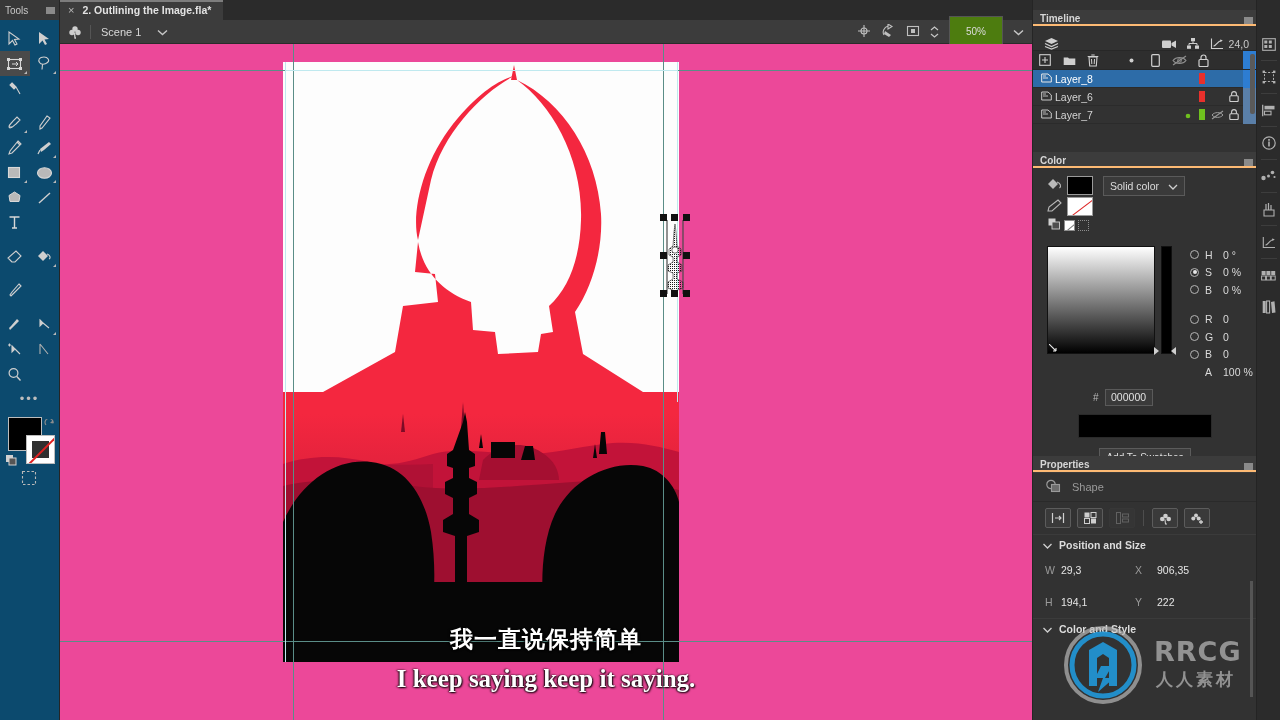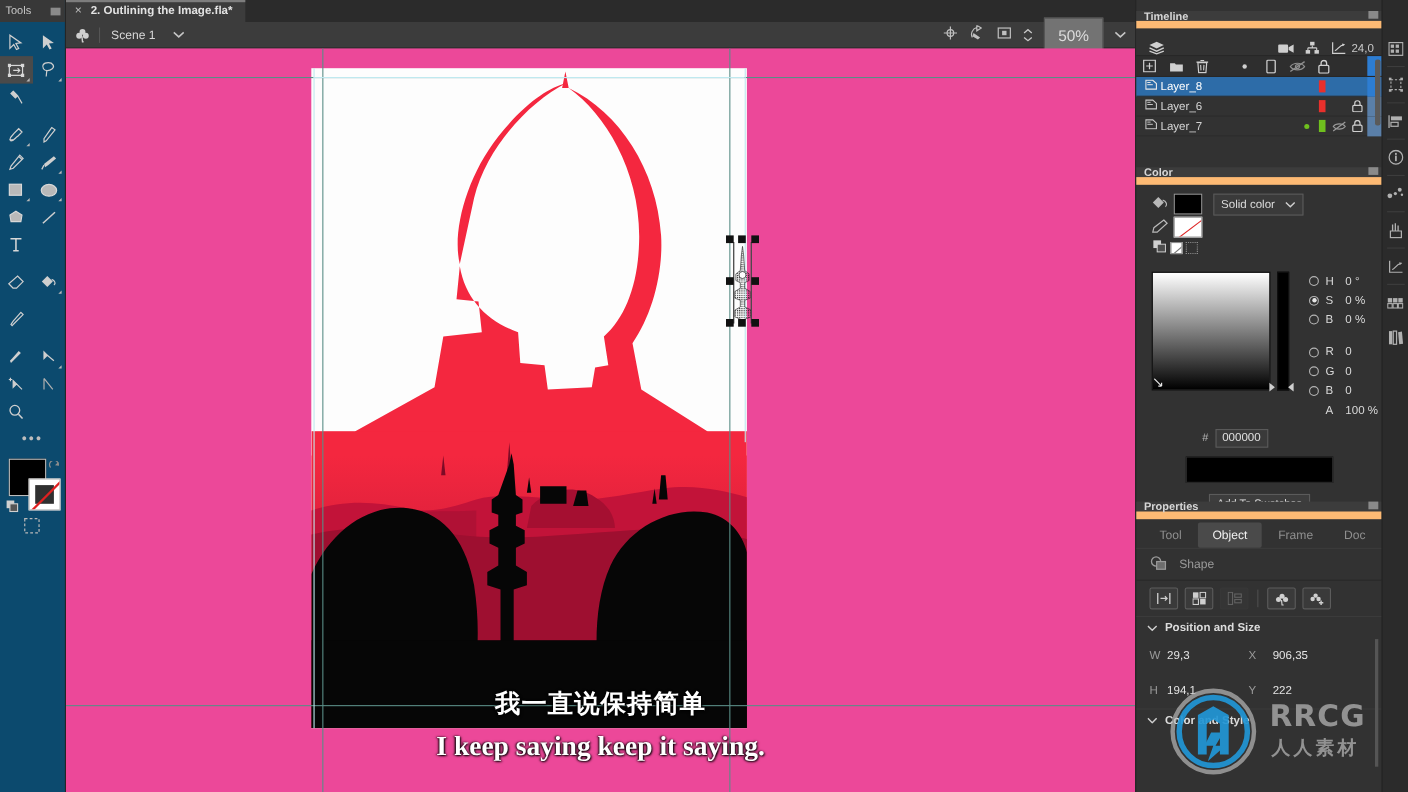--- a/index.html
+++ b/index.html
@@ -91,23 +91,23 @@
   }
   #scene-icon{ width:30px; display:flex; justify-content:center; }
   #scene-divider{ width:1px; height:14px; background:#555; margin-right:10px; }
   #scene-name{ font-size:11px; color:#d8d8d8; }
   #scene-chevron{ margin-left:16px; color:#c6c6c6; }
   #scenebar-right{
     margin-left:auto; display:flex; align-items:center; gap:10px; padding-right:8px;
   }
   #zoom-stepper{ display:flex; flex-direction:column; gap:2px; color:#c6c6c6; }
   #zoom-field{
-    width:54px; height:31px; background:#737373; border:1px solid #555;
+    width:54px; height:31px; background:#4d7c0f; border:1px solid #555;
     display:flex; align-items:center; justify-content:center;
-    font-size:14px; color:#dcdcdc;
+    font-size:10px; color:#dcdcdc;
   }
   #zoom-chevron{ color:#c6c6c6; }
 
   
   #stage-wrap{
     position:absolute; left:60px; top:44px; width:972px; height:676px;
     background:#ec4899; overflow:hidden;
   }
   #canvas{
     position:absolute; left:223px; top:18px; width:396px; height:600px;
@@ -138,23 +138,23 @@
     color:#fff; text-shadow:1px 1px 2px #000, -1px 0 2px #000;
     margin-top:10px;
   }
 
   
   #right-dock{
     position:absolute; left:1032px; top:0; width:224px; height:720px;
     background:#323232; border-left:1px solid #252525;
   }
   .panel-head{
-    height:16px; background:#3c3c3c; display:flex; align-items:flex-start;
+    height:16px; background:#3c3c3c; display:flex; align-items:flex-end;
     padding:0 4px 0 7px; font-size:10px; font-weight:bold; color:#d6d6d6;
-    border-bottom:7px solid #fdba74;
+    border-bottom:2px solid #fdba74;
   }
   .panel-head .menu-dot{
     margin-left:auto; width:9px; height:7px; background:#8a8a8a;
   }
 
   
   #timeline-panel{ position:absolute; left:0; top:10px; width:224px; height:145px; background:#323232; }
   #tl-toolbar{
     height:24px; display:flex; align-items:flex-end; padding:0 6px; gap:0;
     background:#323232;
@@ -931,26 +931,20 @@
       <div id="preview-swatch"></div>
       <div id="add-swatches-btn">Add To Swatches</div>
     </div>
 
     <div id="props-panel">
       <div class="panel-head">
         <span>Properties</span>
         <span class="menu-dot"></span>
       </div>
 
-      <div id="prop-tabs">
-        <div class="prop-tab">Tool</div>
-        <div class="prop-tab active">Object</div>
-        <div class="prop-tab">Frame</div>
-        <div class="prop-tab">Doc</div>
-      </div>
 
       <div id="shape-row">
         <span>
           <svg width="17" height="14" viewBox="0 0 17 14">
               <circle cx="6" cy="5.5" r="4.2" fill="none" stroke="#9a9a9a" stroke-width="1.2"></circle>
               <rect x="6.5" y="5.5" width="8" height="7" fill="#6d6d6d" stroke="#9a9a9a" stroke-width="1.1"></rect>
             </svg>
         </span>
         <span>Shape</span>
       </div>

